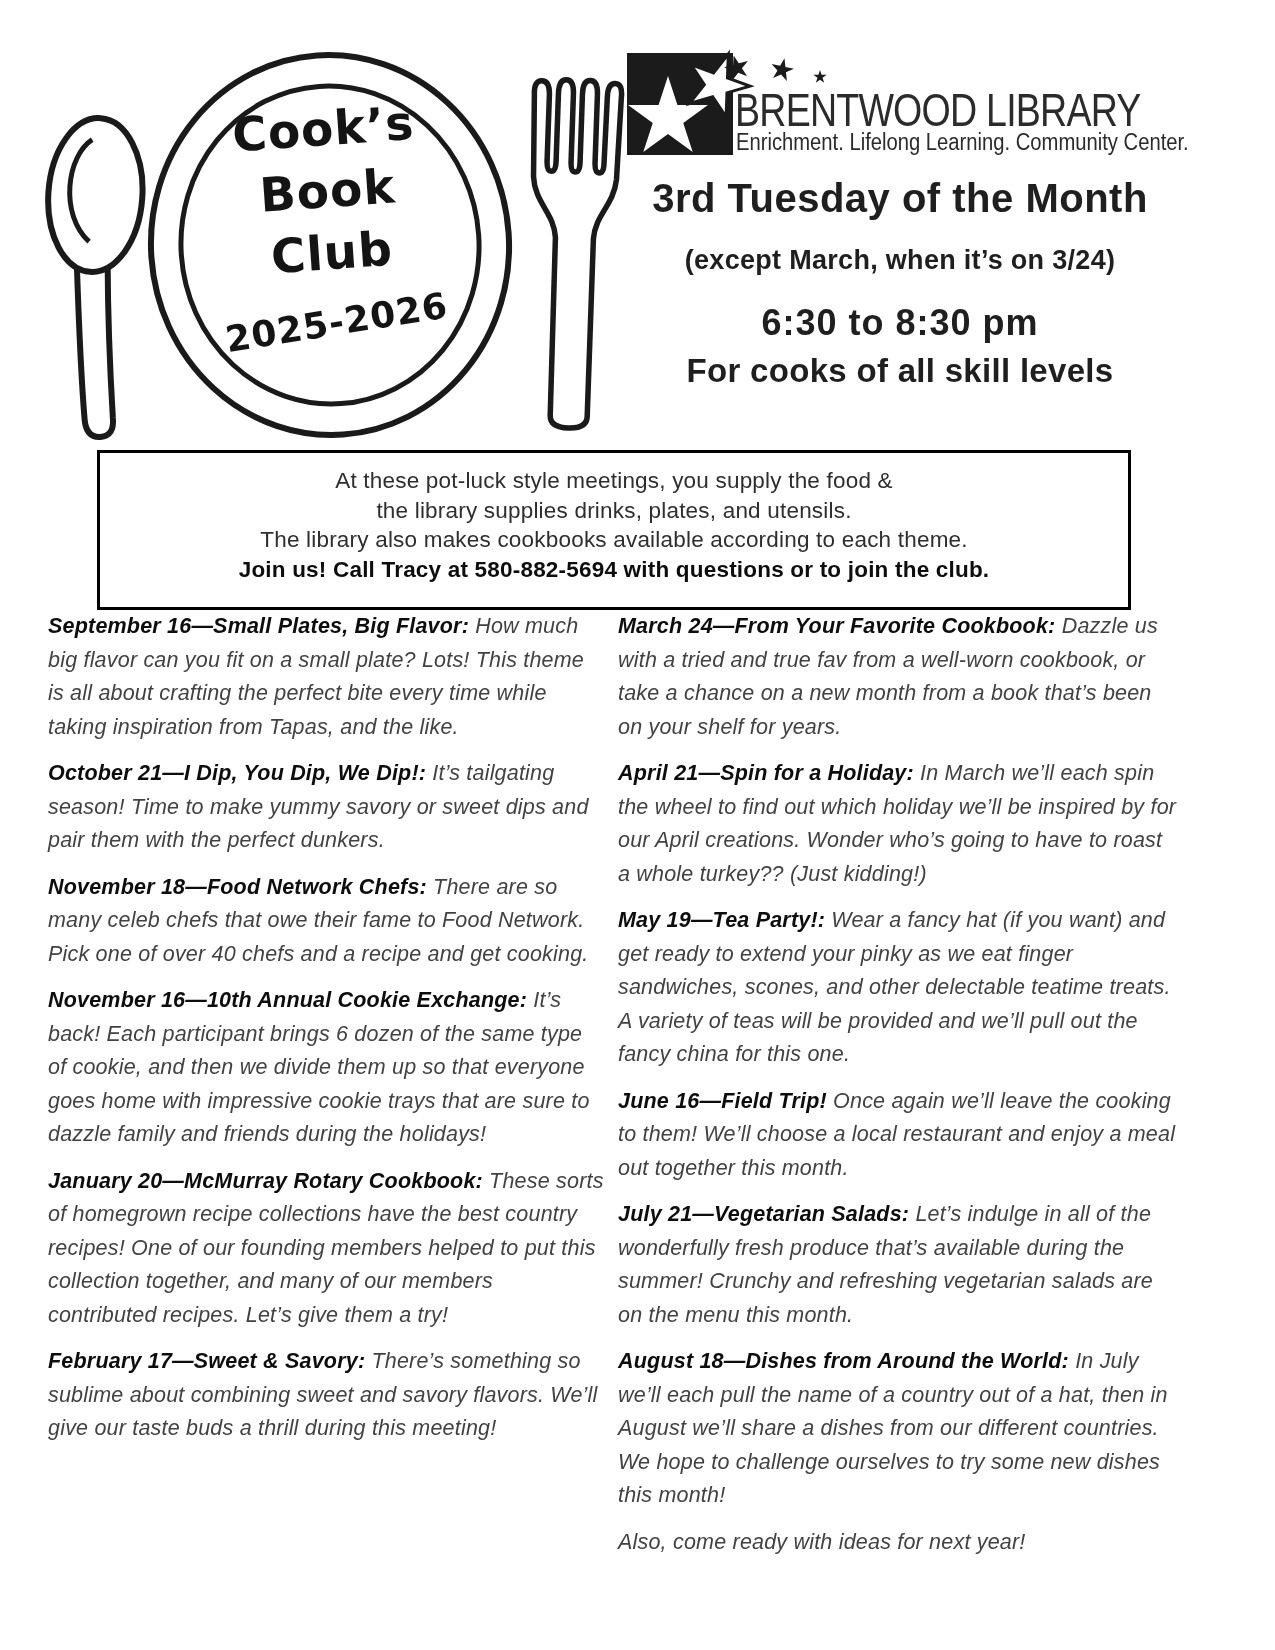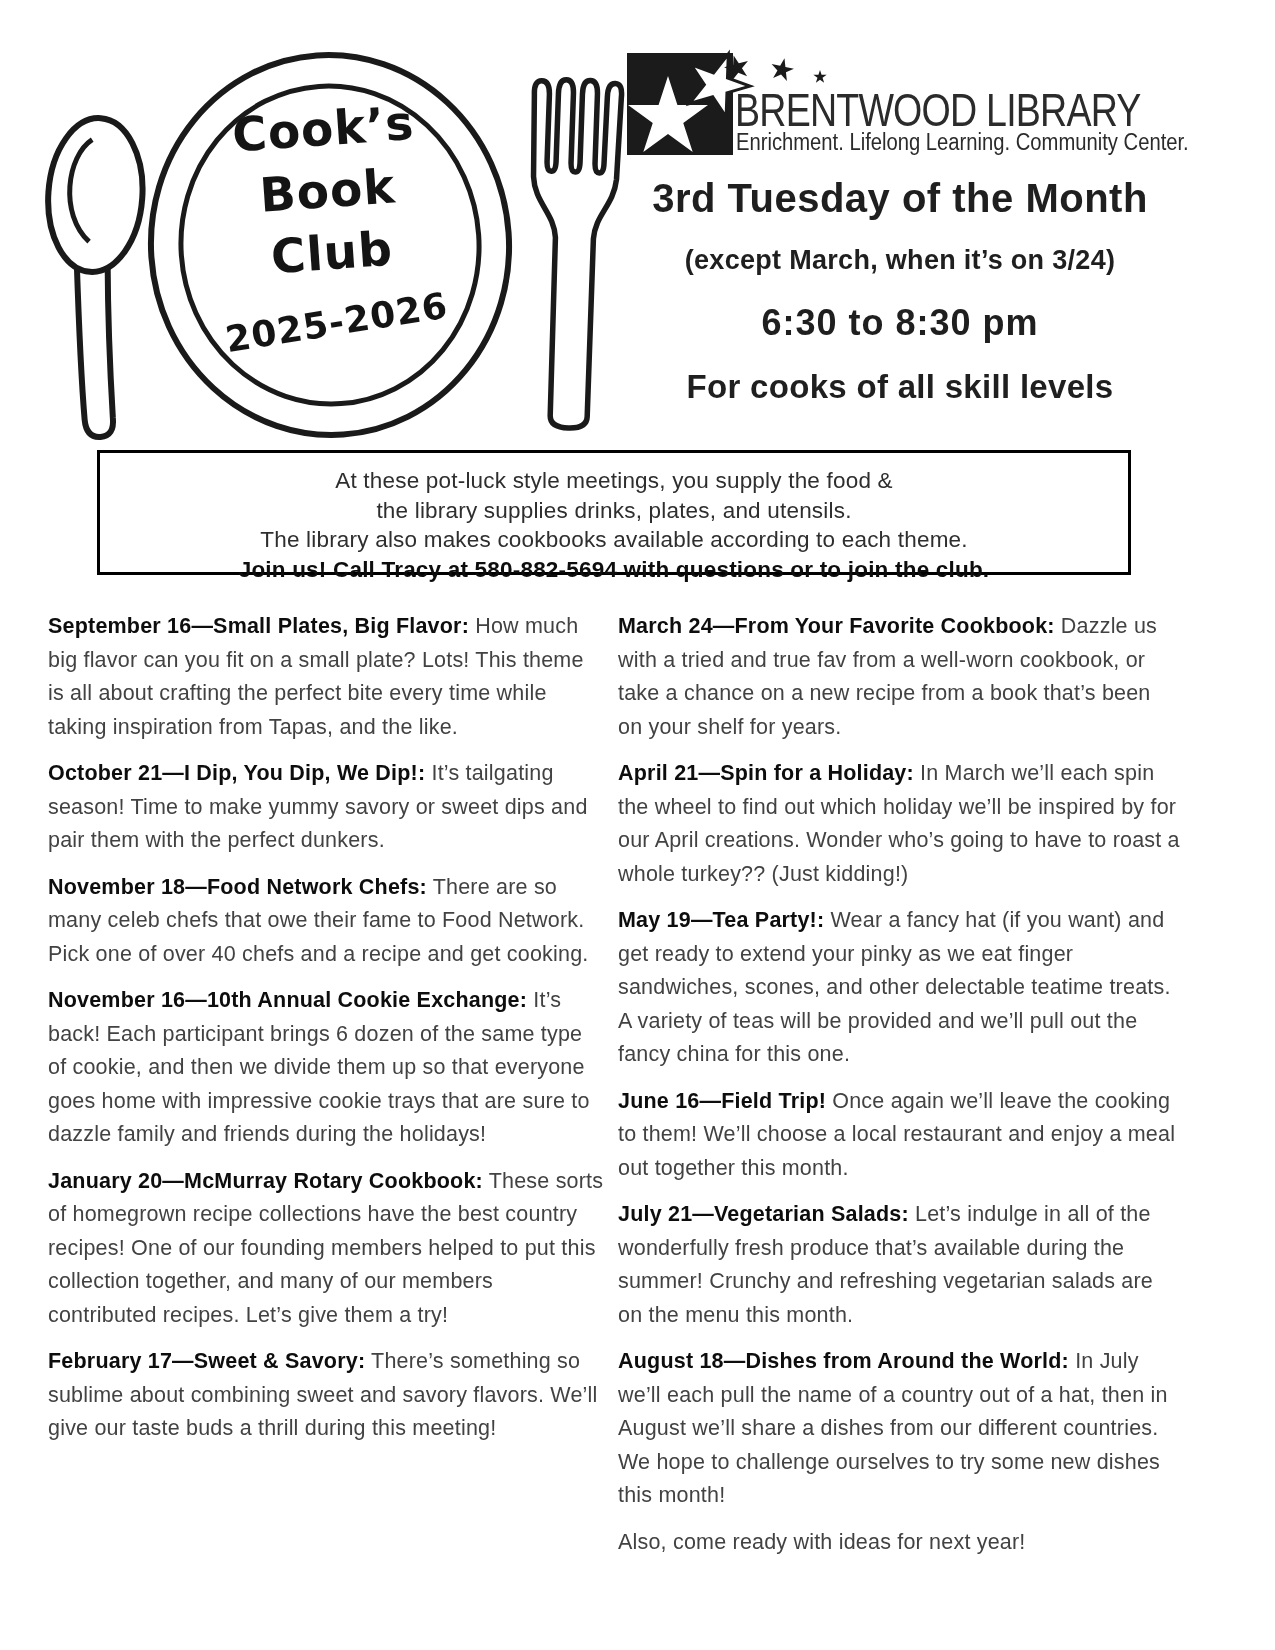--- a/index.html
+++ b/index.html
@@ -30,32 +30,32 @@
     position:absolute; left:736px; top:129px; font-size:23.5px; color:#2b2b2b;
     white-space:nowrap; transform:scaleX(.86); transform-origin:left top; letter-spacing:0;
   }
   
   .schedule{
     position:absolute; left:620px; top:176px; width:560px; text-align:center; color:#1f1f1f;font-weight:bold;
   }
   .sch-main{font-size:40px; letter-spacing:.5px;}
   .sch-exc{font-size:27px; margin-top:24px; letter-spacing:.3px;}
   .sch-time{font-size:36px; margin-top:26px; letter-spacing:1px;}
-  .sch-aud{font-size:33px; margin-top:24px; letter-spacing:.3px;}
+  .sch-aud{font-size:33px; margin-top:8px; letter-spacing:.3px;}
   
   .info-box{
-    position:absolute; left:97px; top:450px; width:1034px; height:125px;
+    position:absolute; left:97px; top:450px; width:1034px; height:160px;
     border:3px solid #000; box-sizing:border-box; text-align:center;
     padding-top:13px; color:#2e2e2e;
   }
   .info-box .line{font-size:22.5px; line-height:29.5px; letter-spacing:.2px;}
   .info-box .line.bold{font-weight:700; color:#0d0d0d;}
   
   .col{position:absolute; top:610px; font-size:21.5px; line-height:33.5px;
-       letter-spacing:.2px; color:#424242;}
+       letter-spacing:.2px; color:#424242;font-style:italic;}
   .col-left{left:48px;  width:556px;}
   .col-right{left:618px; width:562px;}
   .event{margin:0 0 13px 0;}
   .etitle{font-weight:700; color:#0d0d0d;}
 </style>
 </head>
 <body>
 
 <div class="page">
 
@@ -112,21 +112,21 @@
   <div class="col col-left">
     <p class="event"><b class="etitle">September 16—Small Plates, Big Flavor:</b><span>  How much big flavor can you fit on a small plate? Lots! This theme is all about crafting the perfect bite every time while taking inspiration from Tapas, and the like.</span></p>
     <p class="event"><b class="etitle">October 21—I Dip, You Dip, We Dip!:</b><span>  It’s tailgating season! Time to make yummy savory or sweet dips and pair them with the perfect dunkers.</span></p>
     <p class="event"><b class="etitle">November 18—Food Network Chefs:</b><span>  There are so many celeb chefs that owe their fame to Food Network. Pick one of over 40 chefs and a recipe and get cooking.</span></p>
     <p class="event"><b class="etitle">November 16—10th Annual Cookie Exchange:</b><span>  It’s back! Each participant brings 6 dozen of the same type of cookie, and then we divide them up so that everyone goes home with impressive cookie trays that are sure to dazzle family and friends during the holidays!</span></p>
     <p class="event"><b class="etitle">January 20—McMurray Rotary Cookbook:</b><span> These sorts of homegrown recipe collections have the best country recipes! One of our founding members helped to put this collection together, and many of our members contributed recipes. Let’s give them a try!</span></p>
     <p class="event"><b class="etitle">February 17—Sweet &amp; Savory:</b><span>  There’s something so sublime about combining sweet and savory flavors. We’ll give our taste buds a thrill during this meeting!</span></p>
   </div>
 
   <div class="col col-right">
-    <p class="event"><b class="etitle">March 24—From Your Favorite Cookbook:</b><span>  Dazzle us with a tried and true fav from a well-worn cookbook, or take a chance on a new recipe from a book that’s been on your shelf for years.</span></p>
+    <p class="event"><b class="etitle">March 24—From Your Favorite Cookbook:</b><span>  Dazzle us with a tried and true fav from a well-worn cookbook, or take a chance on a new month from a book that’s been on your shelf for years.</span></p>
     <p class="event"><b class="etitle">April 21—Spin for a Holiday:</b><span> In March we’ll each spin the wheel to find out which holiday we’ll be inspired by for our April creations. Wonder who’s going to have to roast a whole turkey?? (Just kidding!)</span></p>
     <p class="event"><b class="etitle">May 19—Tea Party!:</b><span> Wear a fancy hat (if you want) and get ready to extend your pinky as we eat finger sandwiches, scones, and other delectable teatime treats. A variety of teas will be provided and we’ll pull out the fancy china for this one.</span></p>
     <p class="event"><b class="etitle">June 16—Field Trip!</b><span>  Once again we’ll leave the cooking to them! We’ll choose a local restaurant and enjoy a meal out together this month.</span></p>
     <p class="event"><b class="etitle">July 21—Vegetarian Salads:</b><span>  Let’s indulge in all of the wonderfully fresh produce that’s available during the summer! Crunchy and refreshing vegetarian salads are on the menu this month.</span></p>
     <p class="event"><b class="etitle">August 18—Dishes from Around the World:</b><span>  In July we’ll each pull the name of a country out of a hat, then in August we’ll share a dishes from our different countries. We hope to challenge ourselves to try some new dishes this month!</span></p>
     <p class="event"><b class="etitle"></b><span>Also, come ready with ideas for next year!</span></p>
   </div>
 
 </div>
 

